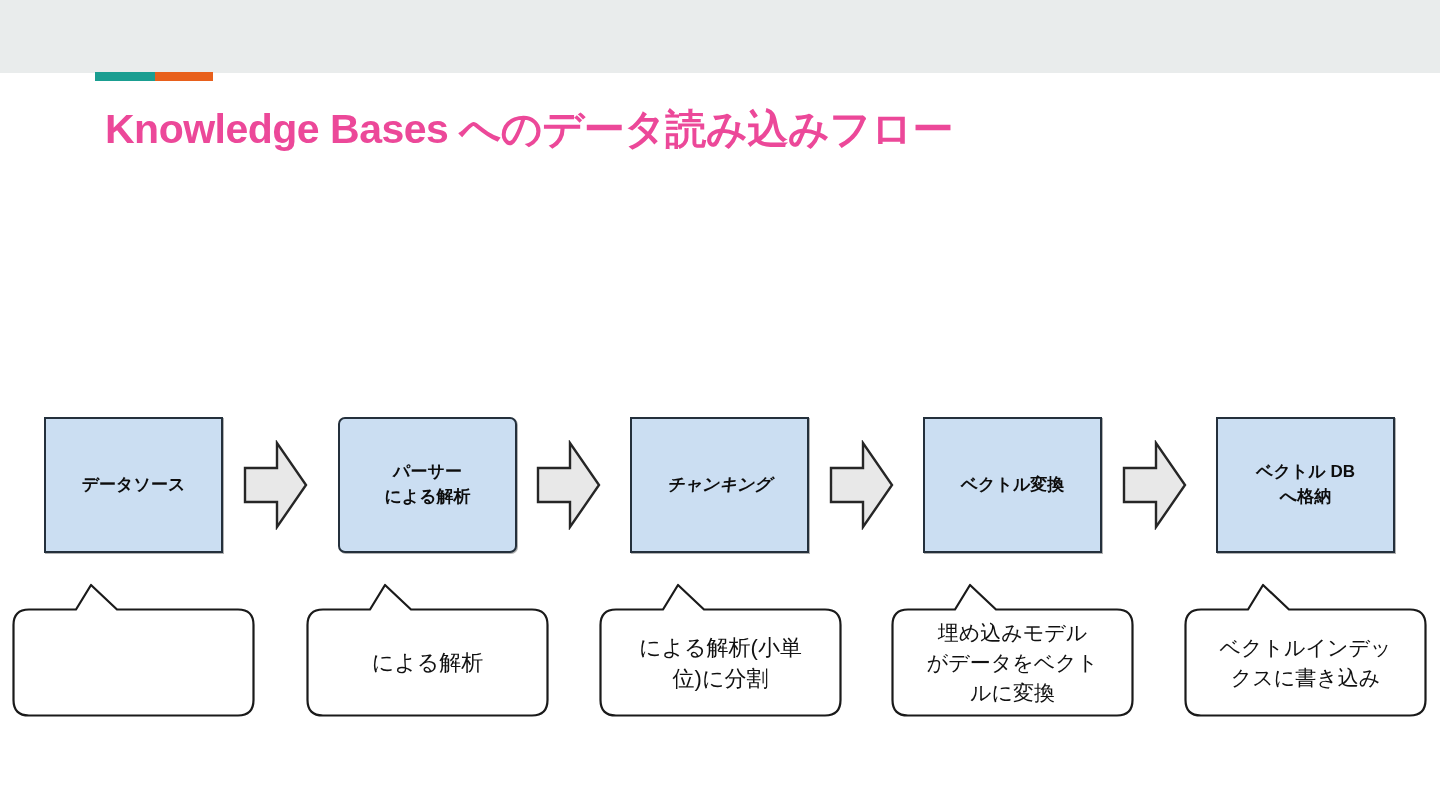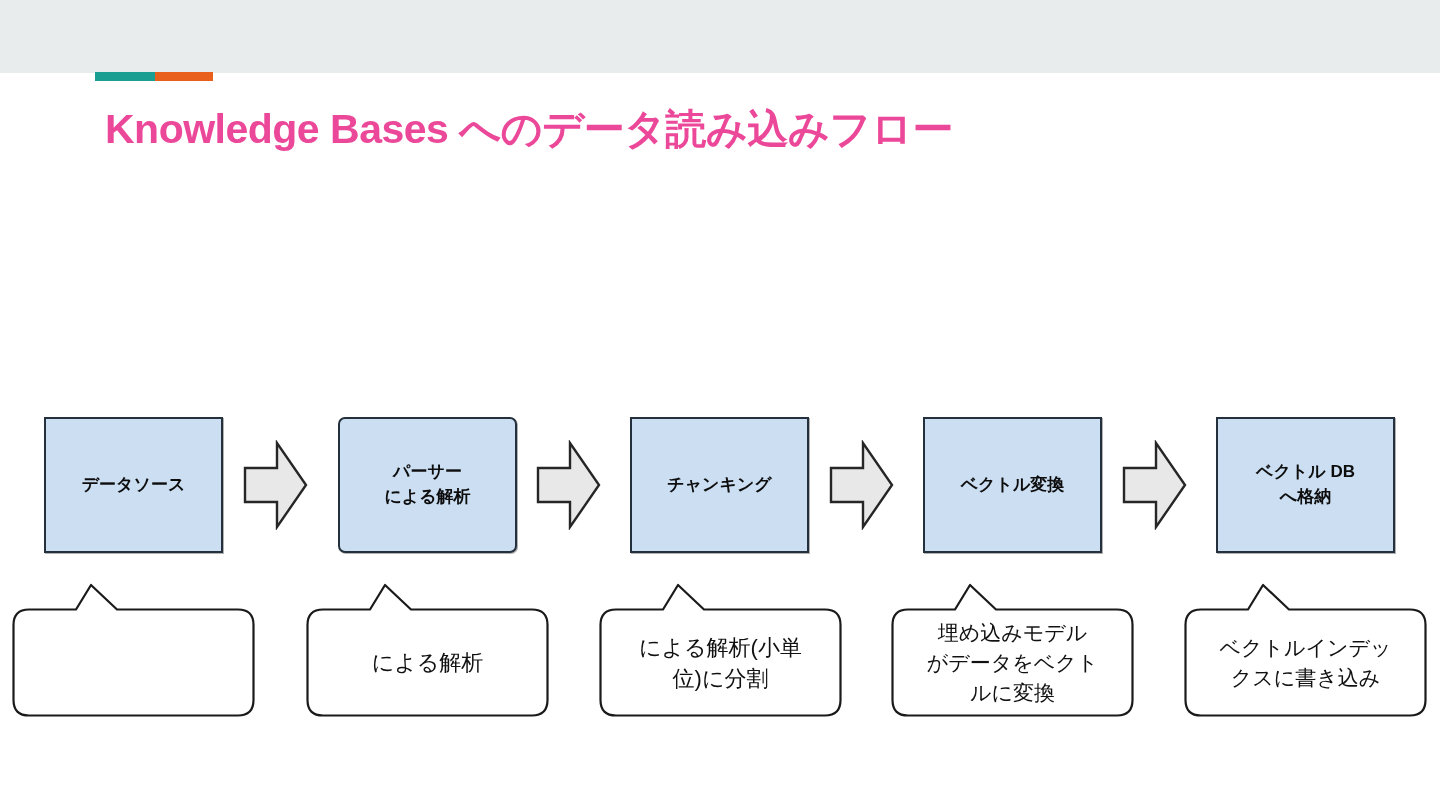--- a/index.html
+++ b/index.html
@@ -76,21 +76,21 @@
     font-size: 17px;
     font-weight: bold;
     line-height: 1.45;
     color: #0d0d0d;
     box-shadow: 1px 1px 0 rgba(0,0,0,0.30);
   }
   .proc-box .ptext { padding: 0 6px; white-space: pre-line; }
 
   .pb1 { left: 44px; }
   .pb2 { left: 338px; border-radius: 7px; }
-  .pb3 { left: 630px; }
+  .pb3 { left: 630px; font-style: italic; }
   .pb4 { left: 923px; }
   .pb5 { left: 1216px; }
 
   
   .flow-arrow {
     position: absolute;
     top: 423px;
     width: 65px;
     height: 90px;
   }

